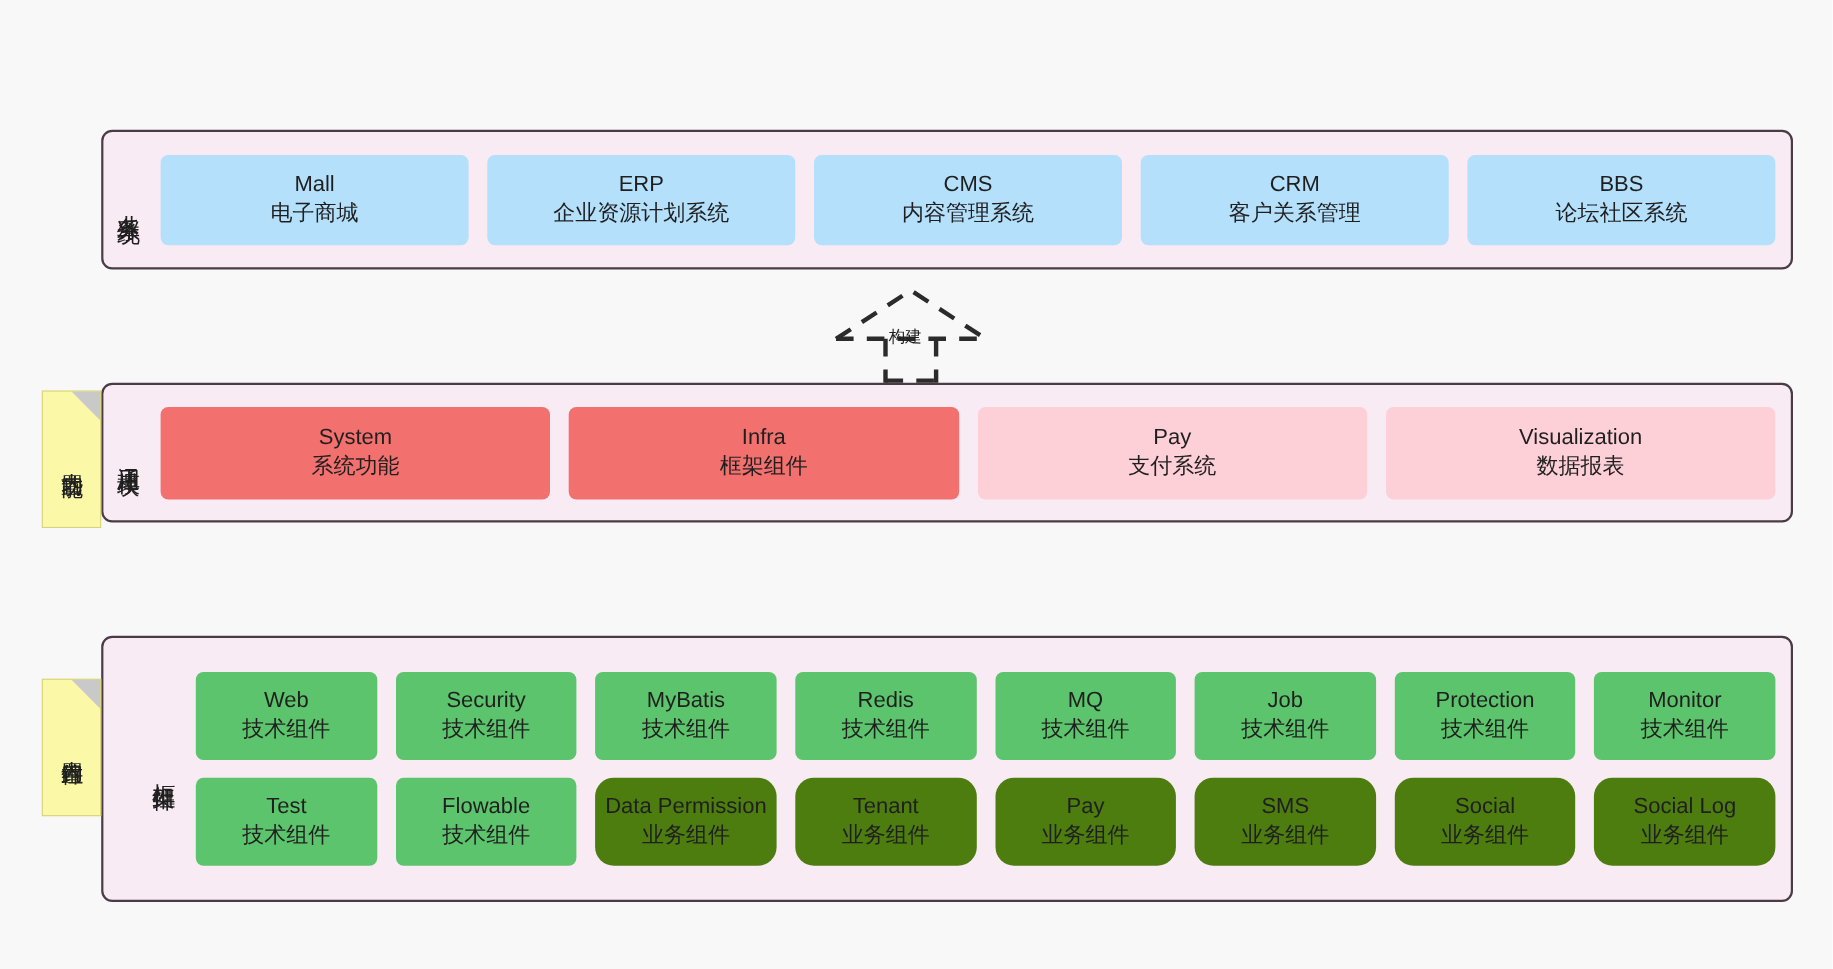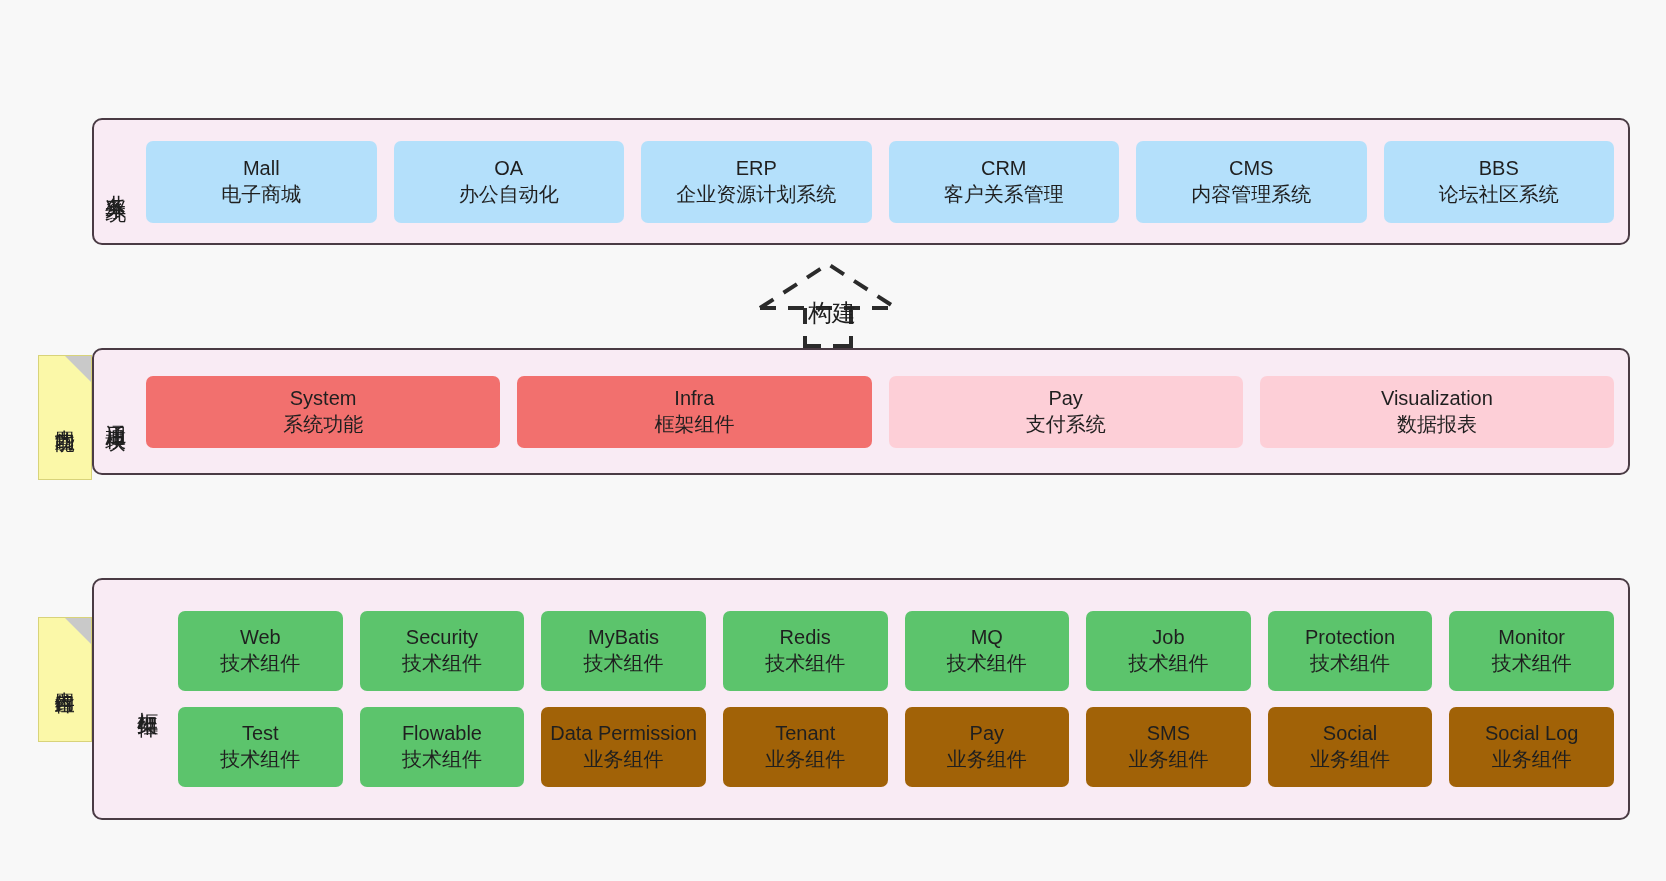--- a/index.html
+++ b/index.html
@@ -68,28 +68,28 @@
     text-align: right;
     font-size: 20px;
     color: #1f1f1f;
     line-height: 1.28;
     padding: 6px 4px;
   }
   .card .en { display: block; }
   .card .cn { display: block; }
 
   .h-biz   { height: 82px; }
-  .h-mod   { height: 72px; }
+  .h-mod   { height: 84px; }
   .h-comp  { height: 80px; }
 
   .c-blue       { background: #b4e0fb; }
   .c-red        { background: #f2706e; }
   .c-pink       { background: #fdcfd7; }
   .c-green      { background: #5cc46c; }
-  .c-greenlight { background: #a16207; }
+  .c-greenlight { background: #4d7c0f; border-radius: 17px; }
 
   
   .note {
     position: absolute;
     box-sizing: border-box;
     background: #fbf8a8;
     border: 1px solid #d8d37a;
     z-index: 5;
     display: flex;
     align-items: center;
@@ -111,54 +111,50 @@
     height: 0;
     border-top: 26px solid #c9c9c9;
     border-left: 26px solid transparent;
   }
 
   
   .arrow { position: absolute; z-index: 4; }
   .arrow svg { display: block; overflow: visible; }
   .arrow-label {
     position: absolute;
-    font-size: 24px;
+    font-size: 15px;
     color: #1f1f1f;
     background: transparent;
     white-space: nowrap;
   }
 </style>
 </head>
 <body>
 
 <div id="canvas">
 
   <div class="layer" style="left:92px; top:118px; width:1538px; height:127px;">
     <div class="layer-title">业务系统</div>
     <div class="layer-body">
       <div class="row">
         <div class="card c-blue h-biz">
           <span class="en">Mall</span>
           <span class="cn">电子商城</span>
         </div>
         <div class="card c-blue h-biz">
-          <span class="en">OA</span>
-          <span class="cn">办公自动化</span>
-        </div>
-        <div class="card c-blue h-biz">
           <span class="en">ERP</span>
           <span class="cn">企业资源计划系统</span>
         </div>
         <div class="card c-blue h-biz">
+          <span class="en">CMS</span>
+          <span class="cn">内容管理系统</span>
+        </div>
+        <div class="card c-blue h-biz">
           <span class="en">CRM</span>
           <span class="cn">客户关系管理</span>
-        </div>
-        <div class="card c-blue h-biz">
-          <span class="en">CMS</span>
-          <span class="cn">内容管理系统</span>
         </div>
         <div class="card c-blue h-biz">
           <span class="en">BBS</span>
           <span class="cn">论坛社区系统</span>
         </div>
       </div>
     </div>
   </div>
 
   <div class="arrow" style="left:750px; top:258px; width:170px; height:90px;">

